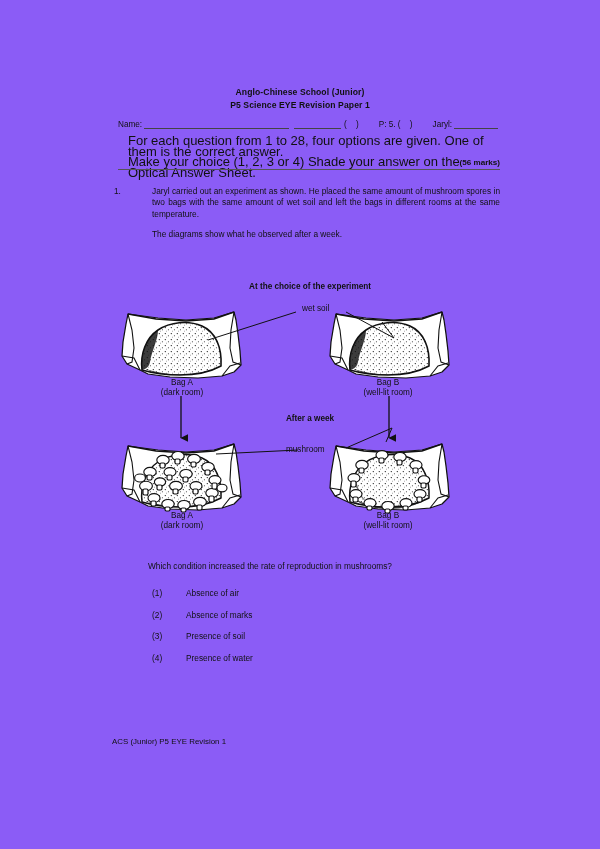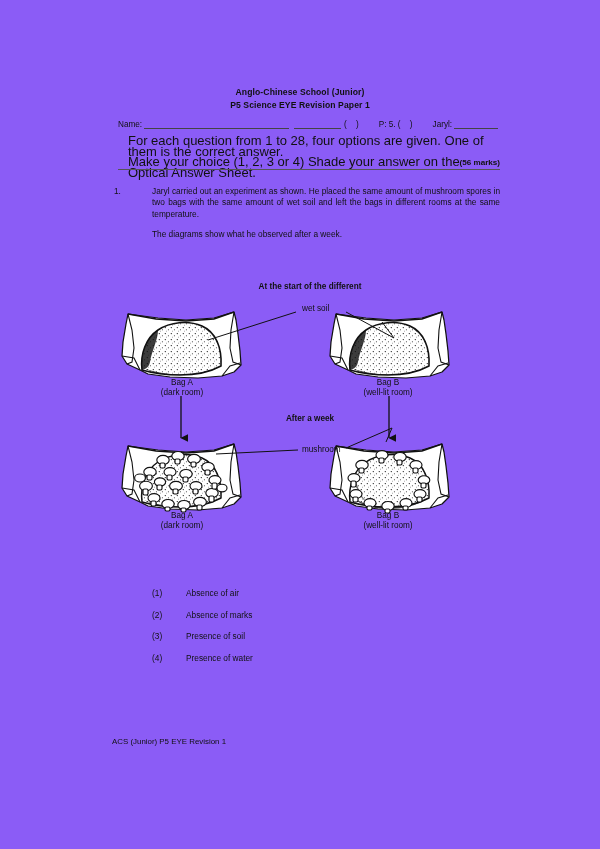--- a/index.html
+++ b/index.html
@@ -223,21 +223,21 @@
   </div>
   <div class="marks">(56 marks)</div>
   <div class="hr-under-header"></div>
 
   <div class="q-number">1.</div>
   <div class="q-body">Jaryl carried out an experiment as shown. He placed the same amount of mushroom spores in two bags with the same amount of wet soil and left the bags in different rooms at the same temperature.</div>
   <div class="q-sub">The diagrams show what he observed after a week.</div>
 
   <div class="figure">
 
-    <div class="fig-caption top">At the start of the different</div>
+    <div class="fig-caption top">At the choice of the experiment</div>
     <div class="fig-caption mid">After a week</div>
 
     <svg class="diagram" viewBox="0 0 400 268">
       <defs>
 
         <pattern id="speck" width="6" height="6" patternUnits="userSpaceOnUse">
           <rect width="6" height="6" fill="#ffffff"></rect>
           <circle cx="1.3" cy="1.6" r="0.65" fill="#1a1a1a"></circle>
           <circle cx="4.4" cy="3.7" r="0.5" fill="#1a1a1a"></circle>
           <circle cx="2.6" cy="5.1" r="0.42" fill="#1a1a1a"></circle>
@@ -408,40 +408,41 @@
         </g>
       </g>
 
       <g>
         <path d="M188,172 L106,176" fill="none" stroke="#111" stroke-width="1"></path>
         <path d="M236,170 L282,150 L276,164" fill="none" stroke="#111" stroke-width="1"></path>
       </g>
     </svg>
 
     <div class="leader-label" style="top:26px; left:192px;">wet soil</div>
-    <div class="leader-label" style="top:167px; left:192px;">mushroom</div>
+    <div class="leader-label" style="top:167px; left:176px;">mushroom</div>
 
     <div class="bag-label" style="top:100px; left:12px;">
       <div>Bag A</div>
       <div>(dark room)</div>
     </div>
     <div class="bag-label" style="top:100px; left:218px;">
       <div>Bag B</div>
       <div>(well-lit room)</div>
     </div>
     <div class="bag-label" style="top:233px; left:12px;">
       <div>Bag A</div>
       <div>(dark room)</div>
     </div>
     <div class="bag-label" style="top:233px; left:218px;">
       <div>Bag B</div>
       <div>(well-lit room)</div>
     </div>
   </div>
 
+  <div class="q-prompt">Which condition increased the rate of reproduction in mushrooms?</div>
 
   <div class="options">
     <div class="opt">
       <span class="num">(1)</span>
       <span class="txt">Absence of air</span>
     </div>
     <div class="opt">
       <span class="num">(2)</span>
       <span class="txt">Absence of marks</span>
     </div>

